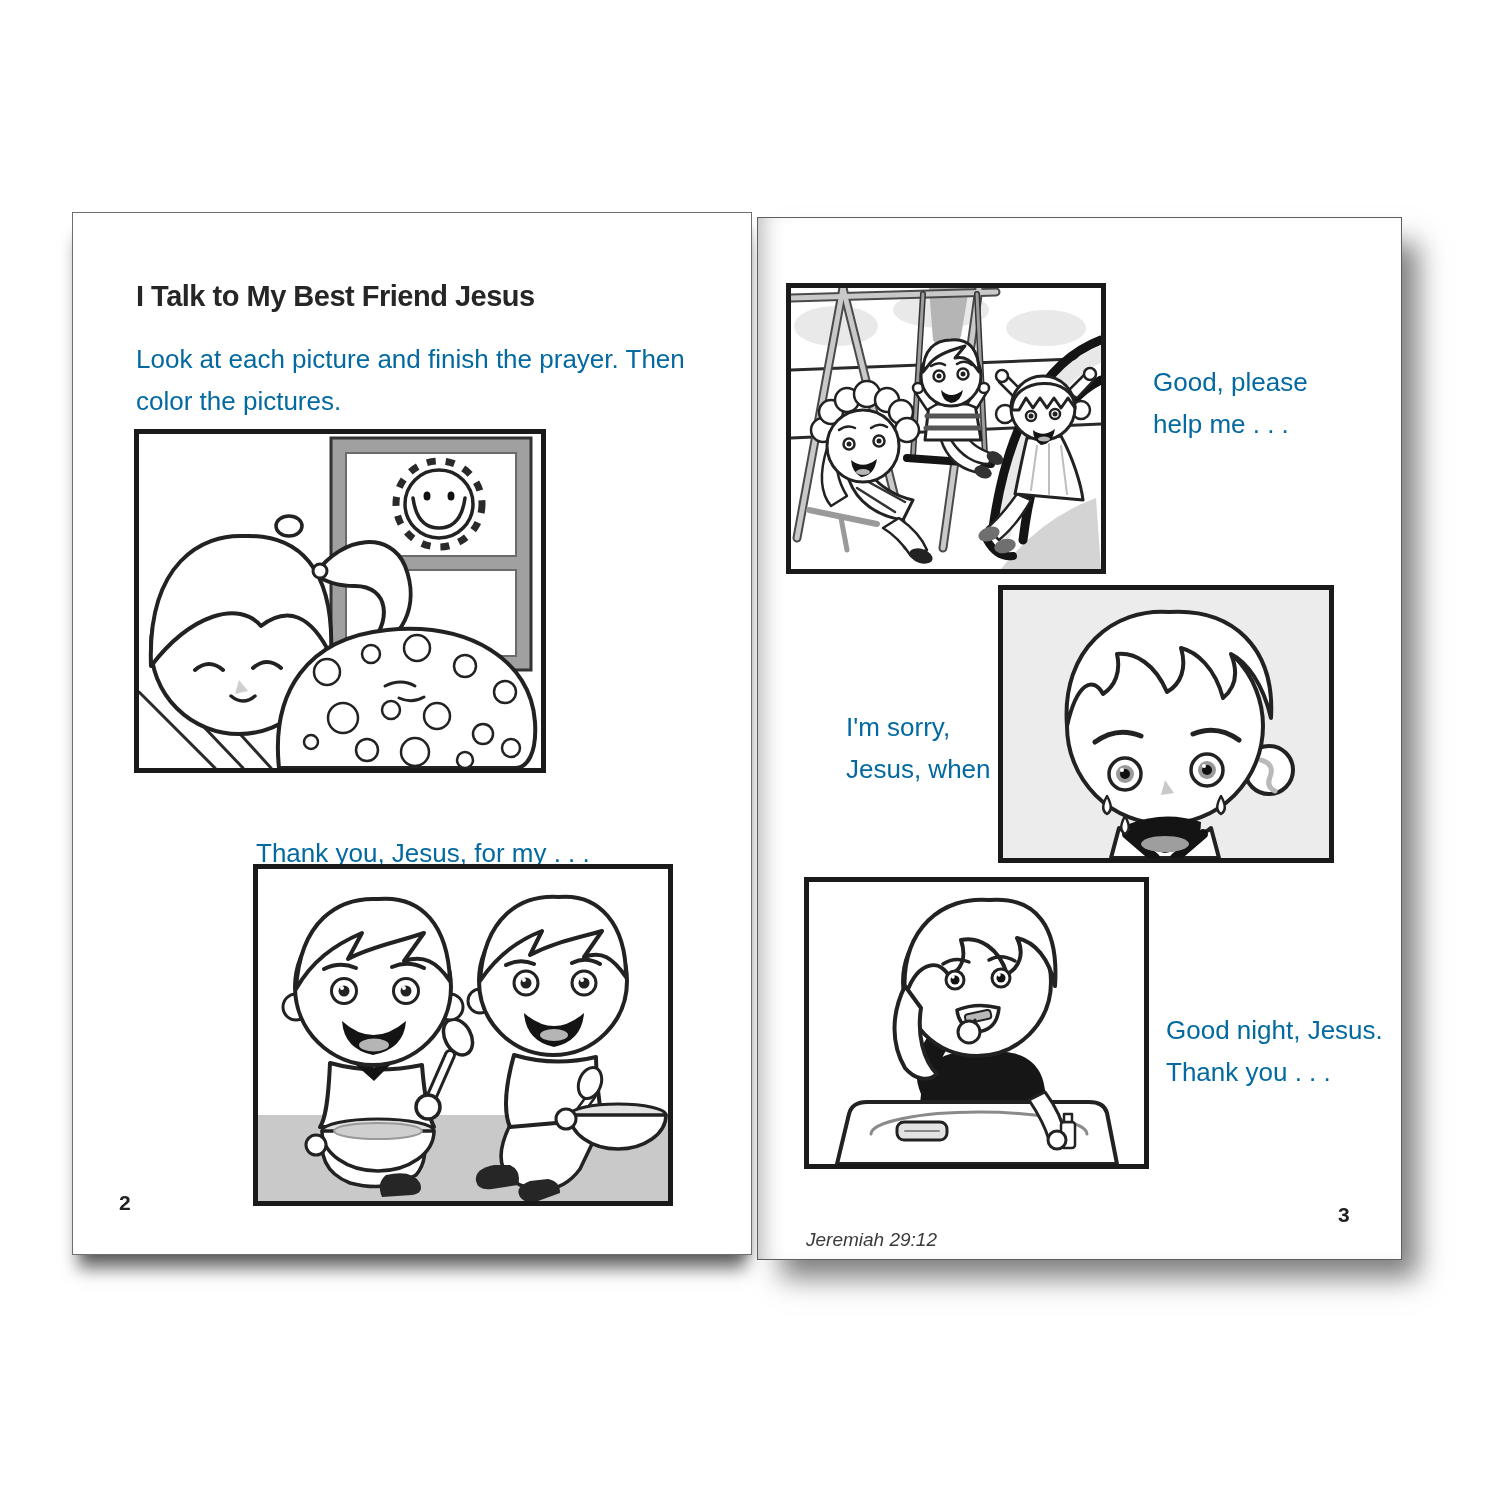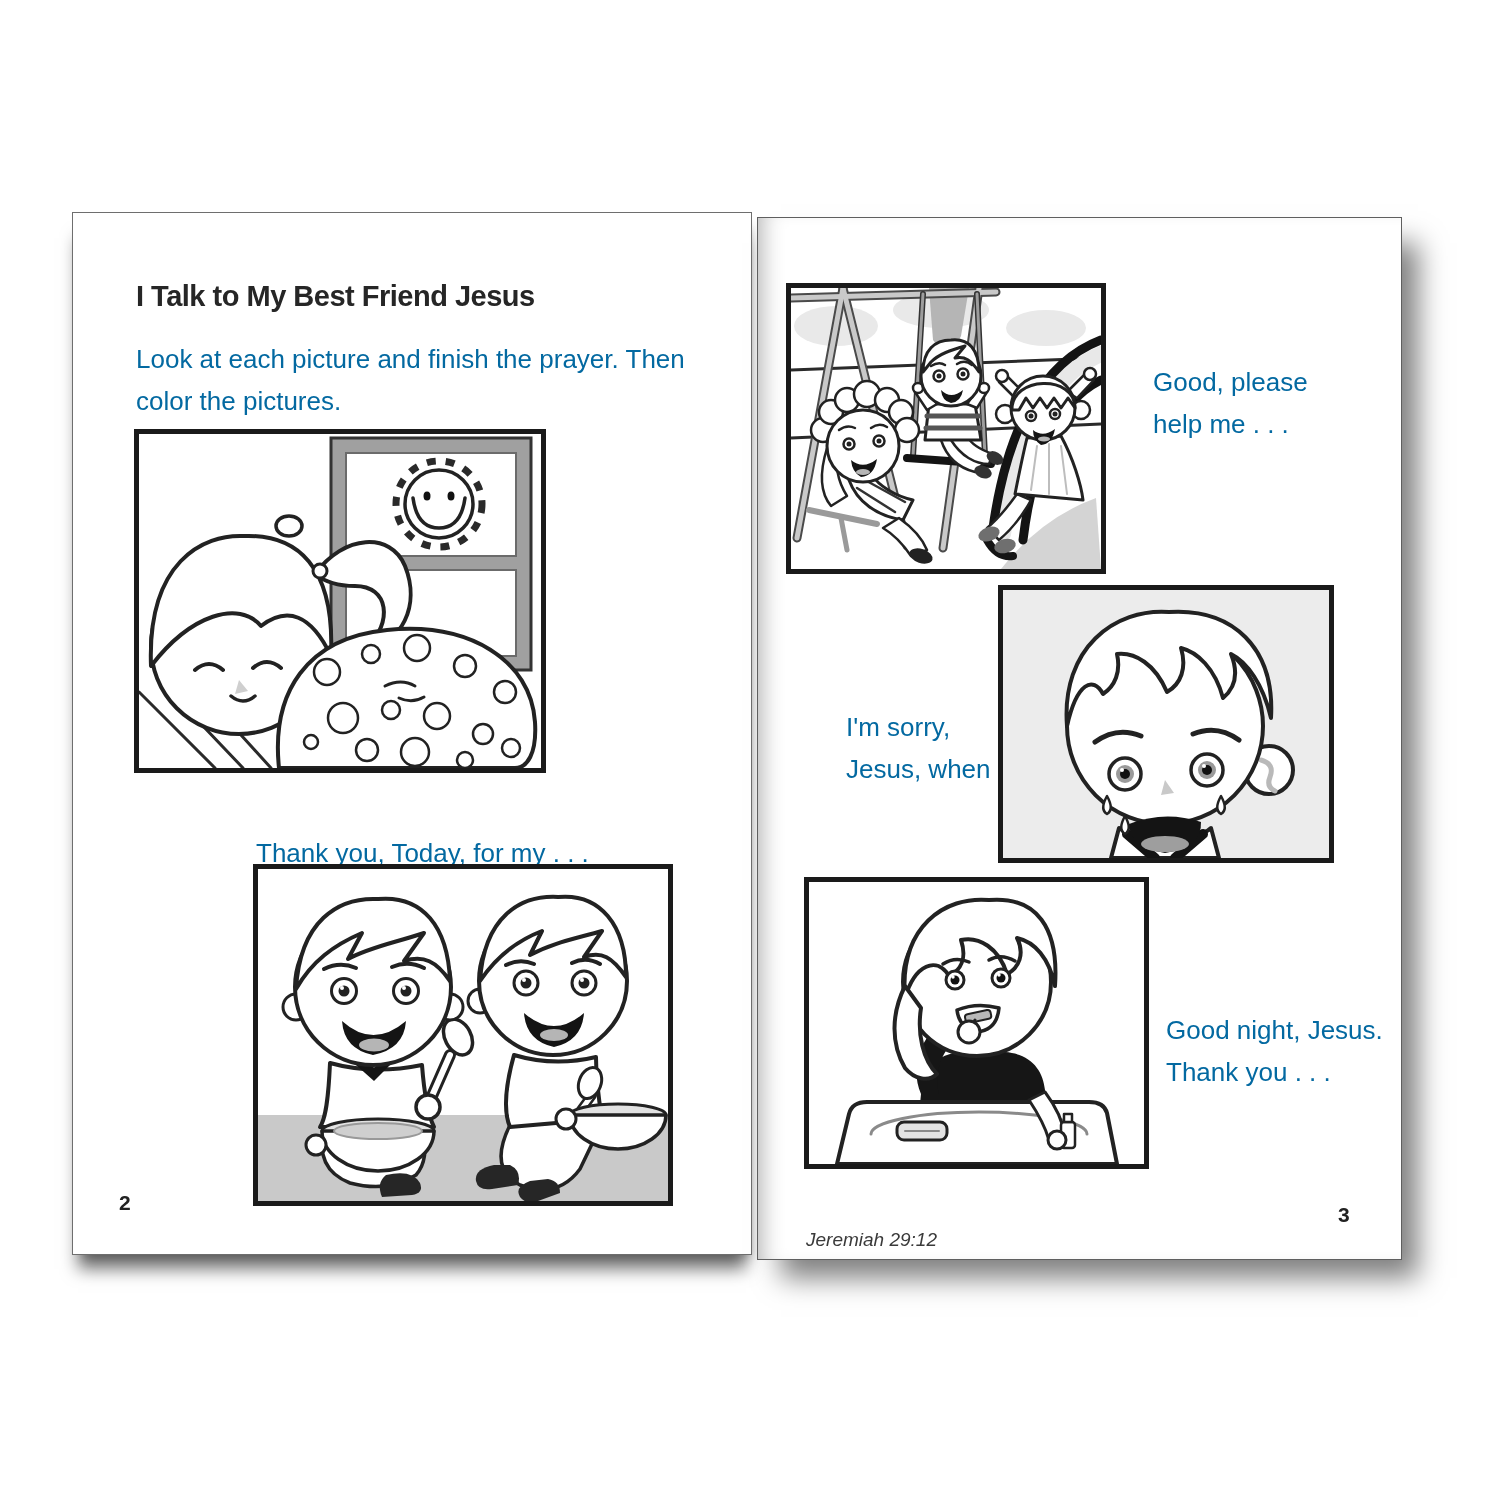--- a/index.html
+++ b/index.html
@@ -83,21 +83,21 @@
             <circle cx="228" cy="316" r="11"></circle>
               <circle cx="276" cy="318" r="14"></circle>
               <circle cx="326" cy="326" r="8"></circle>
             <circle cx="172" cy="308" r="7"></circle>
               <circle cx="372" cy="314" r="9"></circle>
           </g>
         </g>
       </svg>
     </figure>
 
-    <p class="txt caption cap-thanks">Thank you, Today, for my . . .</p>
+    <p class="txt caption cap-thanks">Thank you, Jesus, for my . . .</p>
 
     <figure class="frame pic2" aria-label="Two boys sitting on the floor eating from bowls with spoons">
       <svg width="410" height="332" viewBox="0 0 410 332" xmlns="http://www.w3.org/2000/svg">
         <rect x="0" y="246" width="410" height="86" fill="#c9c9c9"></rect>
         <g stroke-linecap="round" stroke-linejoin="round">
           <path d="M 66,258 Q 56,300 92,314 Q 130,324 158,306 Q 172,290 164,260 Z" fill="#fff" stroke="#222" stroke-width="3.5"></path>
           <path d="M 128,306 q 26,-6 34,8 q 4,10 -8,12 l -30,2 q -6,-14 4,-22 Z" fill="#262626"></path>
           <path d="M 72,194 C 70,240 66,252 62,258 L 176,258 C 170,246 166,222 164,196 Q 115,206 72,194 Z" fill="#fff" stroke="#222" stroke-width="4"></path>
           <path d="M 98,196 L 116,212 L 134,194 L 126,189 L 116,199 L 106,190 Z" fill="#141414"></path>
           <line x1="192" y1="186" x2="170" y2="236" stroke="#222" stroke-width="12"></line>

